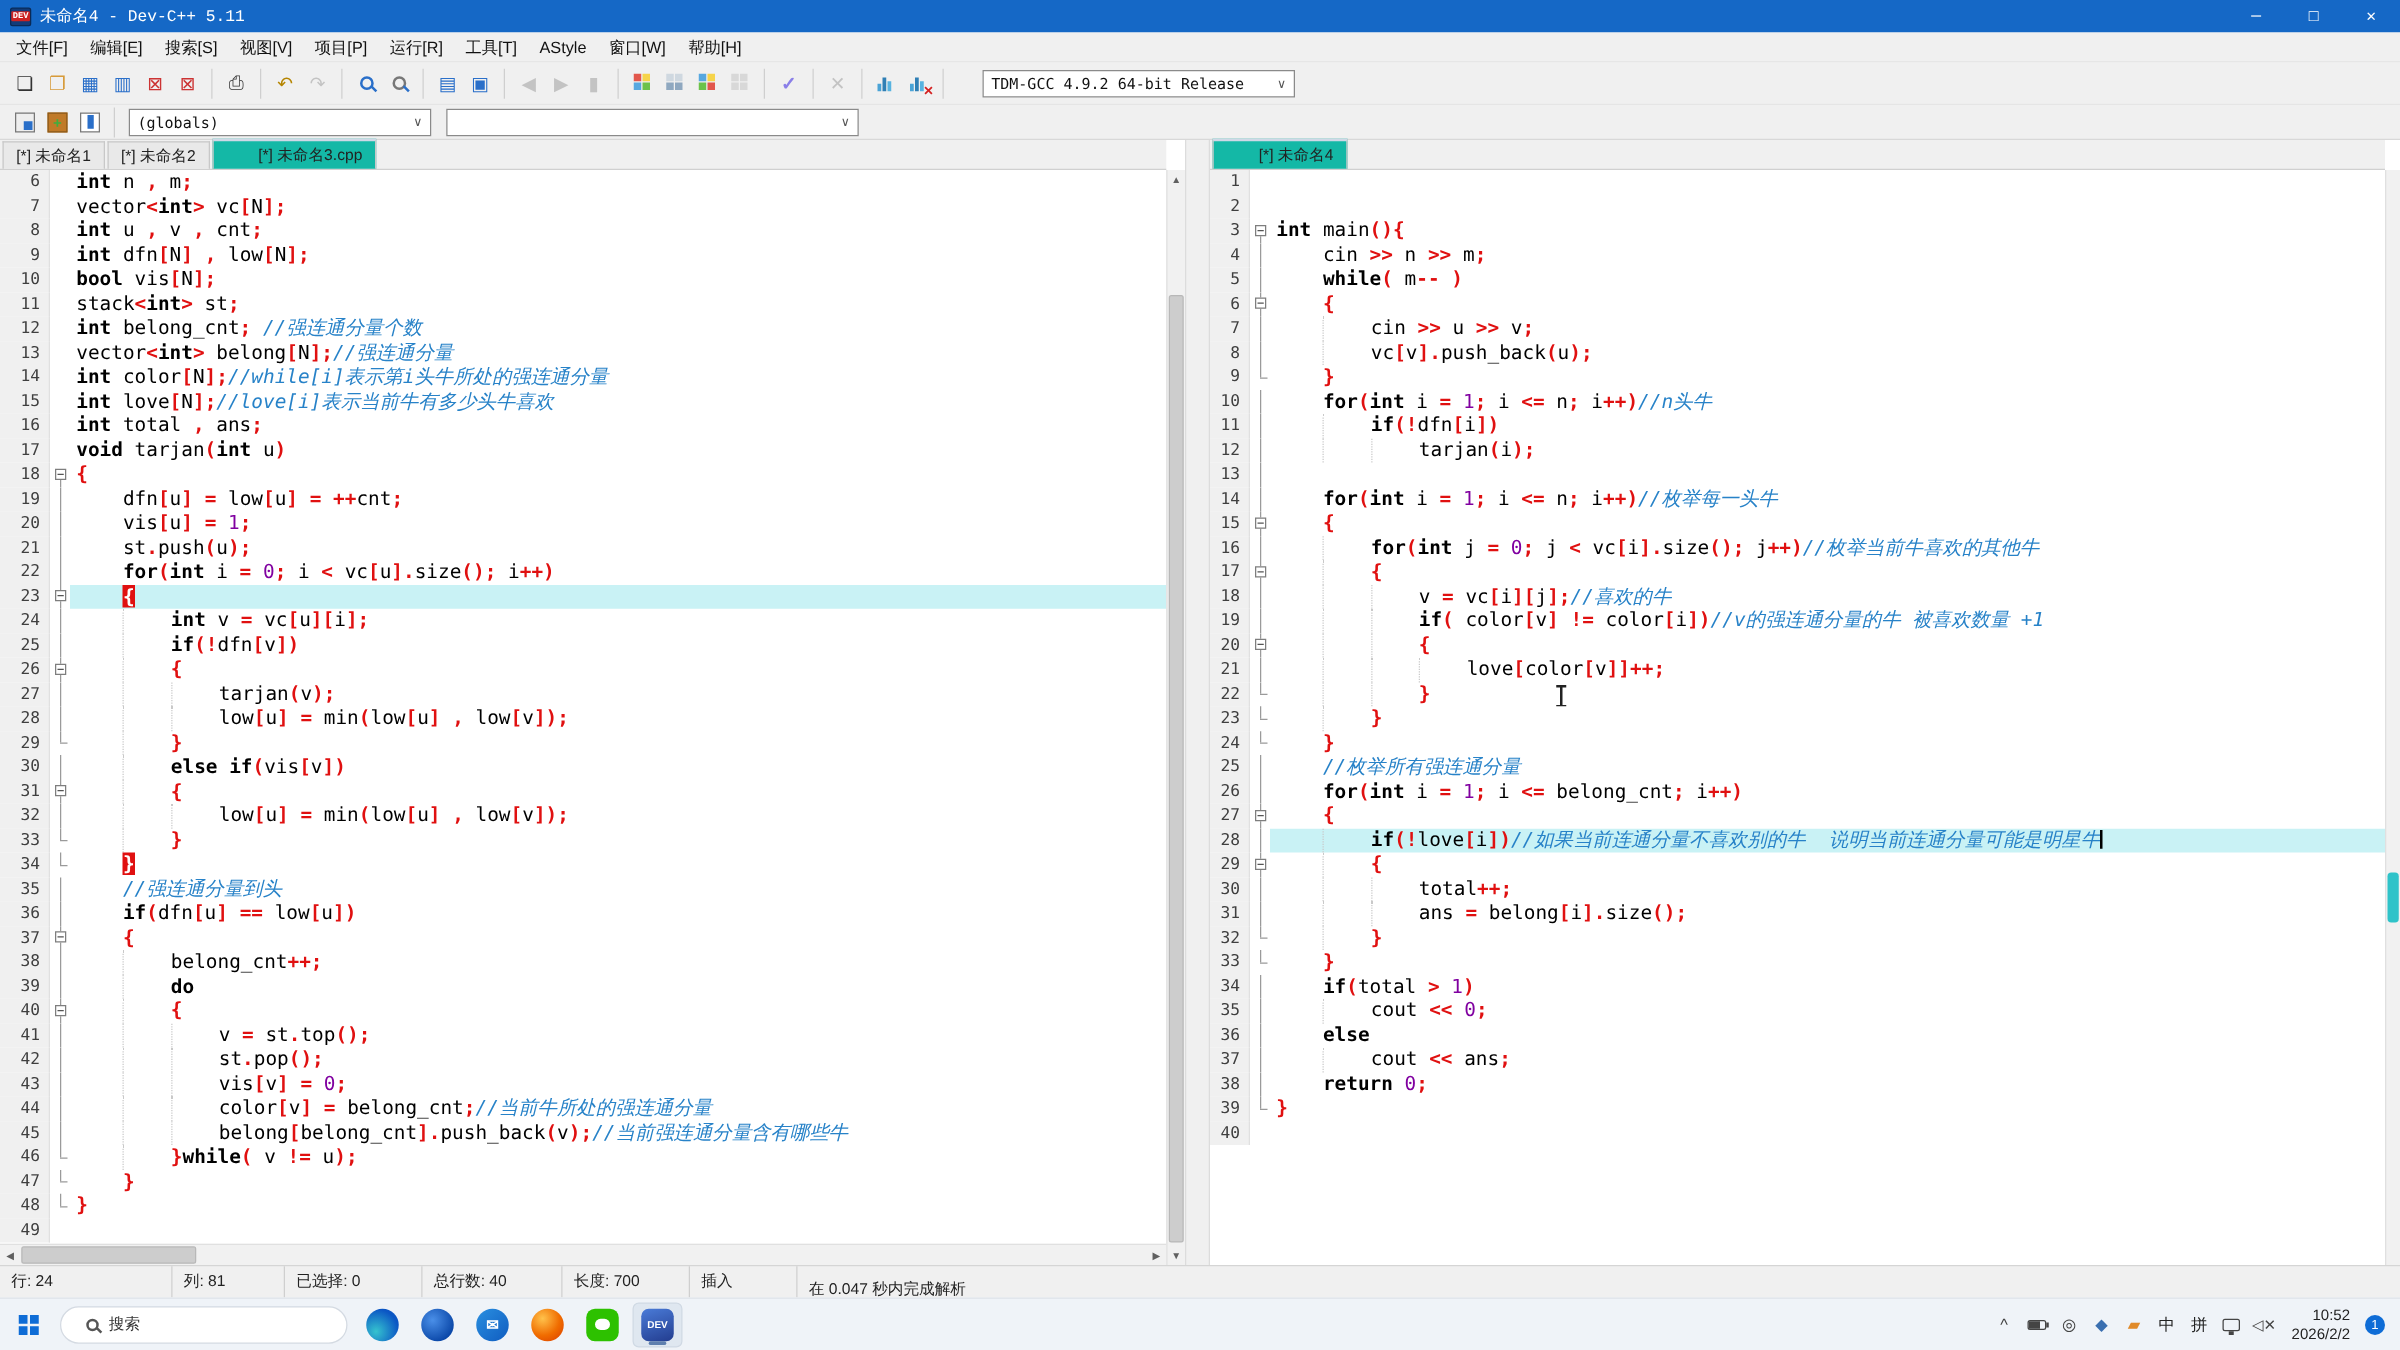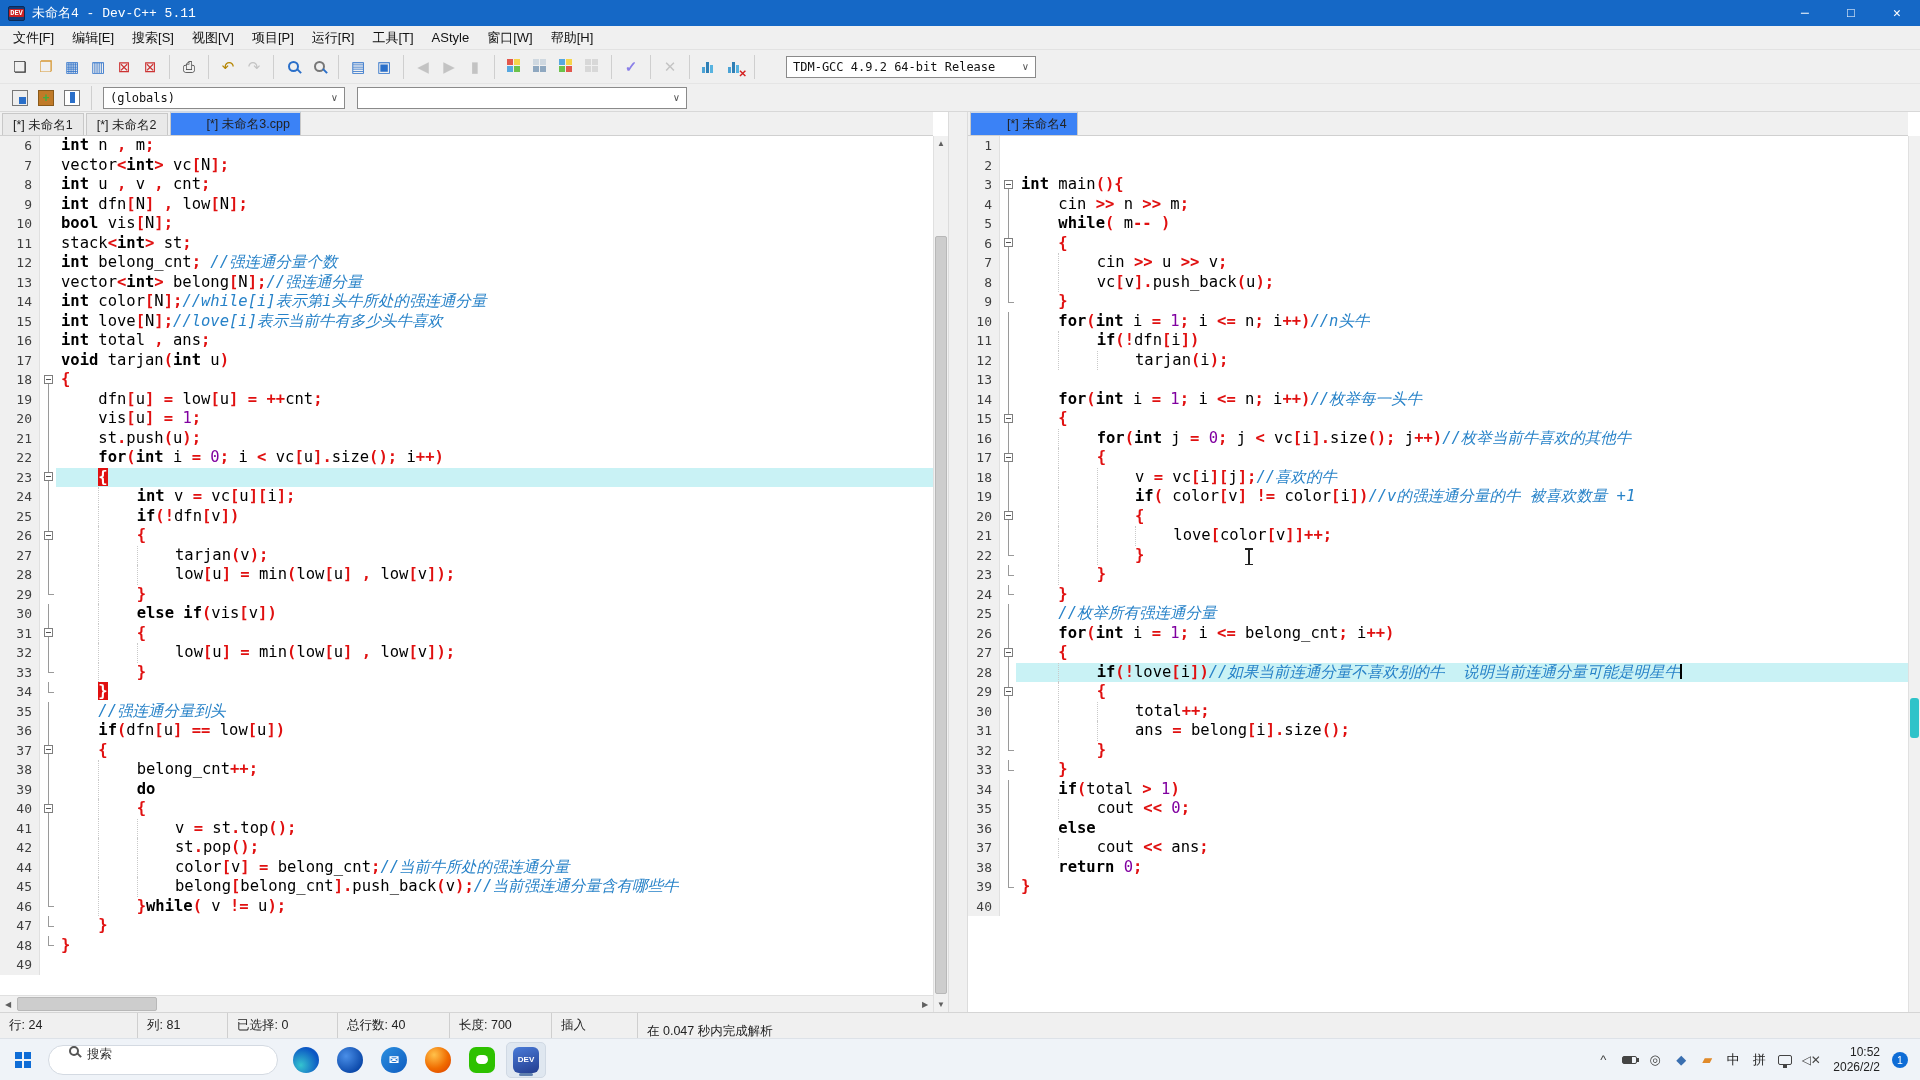--- a/index.html
+++ b/index.html
@@ -49,21 +49,21 @@
   .globals-combo{width:242px;margin-left:8px;}
   .members-combo{width:330px;margin-left:12px;}
 
   
   .workspace{flex:1 1 auto;display:flex;min-height:0;background:#fff;}
   .pane{display:flex;flex-direction:column;min-width:0;}
   .pane.left{width:933px;}
   .pane.right{width:940px;}
   .tabbar{height:24px;background:var(--toolbar);display:flex;align-items:flex-end;border-bottom:1px solid #d0d0d0;flex:0 0 auto;}
   .tab{height:22px;padding:3px 10px 2px;font-size:12.5px;color:#222;background:#e9e9e9;border:1px solid #c8c8c8;border-bottom:none;margin-left:2px;white-space:nowrap;}
-  .tab.active{background:#3b82f6;height:24px;border-top:2px solid #cfd8e6;padding-left:36px;}
+  .tab.active{background:#14b8a6;height:24px;border-top:2px solid #cfd8e6;padding-left:36px;}
   .editor{flex:1 1 auto;background:#fff;overflow:hidden;position:relative;font-family:"DejaVu Sans Mono",monospace;}
   .row{display:flex;height:19.5px;line-height:19.5px;white-space:pre;}
   .ln{width:40px;flex:0 0 40px;background:var(--gutter);color:#3f3f3f;text-align:right;padding-right:7px;font-size:13px;border-right:1px solid #e0e0e0;}
   .pane.right .ln{width:32px;flex:0 0 32px;}
   .fold{width:16px;flex:0 0 16px;position:relative;background:#fff;}
   .f-line::before,.f-box::before,.f-boxtop::before,.f-tick::before{content:"";position:absolute;left:8px;width:1px;background:#9a9a9a;}
   .f-line::before{top:0;bottom:0;}
   .f-box::before{top:0;bottom:0;}
   .f-boxtop::before{top:50%;bottom:0;}
   .f-tick::before{top:0;bottom:50%;}
@@ -97,21 +97,21 @@
   
   .statusbar{height:26px;background:#f0f0f0;border-top:1px solid #d5d5d5;display:flex;align-items:center;font-size:12.5px;color:#222;flex:0 0 auto;}
   .sitem{height:100%;display:flex;align-items:center;padding-left:9px;border-right:1px solid #cfcfcf;}
   .sitem:last-child{flex:1;border-right:none;margin-top:12px;}
 
   
   .taskbar{height:42px;background:var(--taskbar);border-top:1px solid #dde2e8;display:flex;align-items:center;flex:0 0 auto;padding:0 6px;}
   .startbtn{width:34px;height:34px;display:flex;align-items:center;justify-content:center;border-radius:5px;}
   .winlogo{width:16px;height:16px;display:grid;grid-template-columns:7px 7px;grid-template-rows:7px 7px;gap:2px;}
   .winlogo i{background:#0e6cd6;display:block;}
-  .searchbox{width:230px;height:30px;background:#fff;border:1px solid #d4dae2;border-radius:15px;display:flex;align-items:flex-start;padding:0 12px;margin:0 8px;color:#444;}
+  .searchbox{width:230px;height:30px;background:#fff;border:1px solid #d4dae2;border-radius:15px;display:flex;align-items:center;padding:0 12px;margin:0 8px;color:#444;}
   .searchbox .mag{border-color:#555;width:10px;height:10px;}
   .searchbox .mag::after{background:#555;}
   .searchbox span{margin-left:8px;font-size:12.5px;color:#333;}
   .appbtn{width:40px;height:36px;display:flex;align-items:center;justify-content:center;border-radius:5px;position:relative;}
   .appbtn.active{background:#dfe7f0;border:1px solid #d0d9e4;}
   .appbtn.active::after{content:"";position:absolute;bottom:1px;left:50%;margin-left:-7px;width:14px;height:3px;border-radius:2px;background:#5f7fae;}
   .circ{width:26px;height:26px;border-radius:50%;display:flex;align-items:center;justify-content:center;color:#fff;font-size:12px;font-weight:bold;}
   .i-edge{background:radial-gradient(circle at 30% 70%,#35c3cf,#0b56c4 70%);}
   .i-blue{background:radial-gradient(circle at 35% 35%,#4a8fe8,#0a47a8 75%);}
   .i-mail{background:linear-gradient(135deg,#2a8fe0,#0f5cc0);}
@@ -354,20 +354,21 @@
           <div class="row"><span class="ln">33</span><span class="fold f-tick"></span><span class="code"><span class="ind0">    </span><span class="ind">    </span><span class="sym">}</span></span></div>
           <div class="row"><span class="ln">34</span><span class="fold f-tick"></span><span class="code"><span class="ind0">    </span><span class="sym mb">}</span></span></div>
           <div class="row"><span class="ln">35</span><span class="fold f-line"></span><span class="code"><span class="ind0">    </span><span class="cmt">//强连通分量到头</span></span></div>
           <div class="row"><span class="ln">36</span><span class="fold f-line"></span><span class="code"><span class="ind0">    </span><span class="kw">if</span><span class="sym">(</span>dfn<span class="sym">[</span>u<span class="sym">]</span> <span class="sym">=</span><span class="sym">=</span> low<span class="sym">[</span>u<span class="sym">]</span><span class="sym">)</span></span></div>
           <div class="row"><span class="ln">37</span><span class="fold f-box"><span class="fb"></span></span><span class="code"><span class="ind0">    </span><span class="sym">{</span></span></div>
           <div class="row"><span class="ln">38</span><span class="fold f-line"></span><span class="code"><span class="ind0">    </span><span class="ind">    </span>belong_cnt<span class="sym">+</span><span class="sym">+</span><span class="sym">;</span></span></div>
           <div class="row"><span class="ln">39</span><span class="fold f-line"></span><span class="code"><span class="ind0">    </span><span class="ind">    </span><span class="kw">do</span></span></div>
           <div class="row"><span class="ln">40</span><span class="fold f-box"><span class="fb"></span></span><span class="code"><span class="ind0">    </span><span class="ind">    </span><span class="sym">{</span></span></div>
           <div class="row"><span class="ln">41</span><span class="fold f-line"></span><span class="code"><span class="ind0">    </span><span class="ind">    </span><span class="ind">    </span>v <span class="sym">=</span> st<span class="sym">.</span>top<span class="sym">(</span><span class="sym">)</span><span class="sym">;</span></span></div>
           <div class="row"><span class="ln">42</span><span class="fold f-line"></span><span class="code"><span class="ind0">    </span><span class="ind">    </span><span class="ind">    </span>st<span class="sym">.</span>pop<span class="sym">(</span><span class="sym">)</span><span class="sym">;</span></span></div>
+          <div class="row"><span class="ln">43</span><span class="fold f-line"></span><span class="code"><span class="ind0">    </span><span class="ind">    </span><span class="ind">    </span>vis<span class="sym">[</span>v<span class="sym">]</span> <span class="sym">=</span> <span class="num">0</span><span class="sym">;</span></span></div>
           <div class="row"><span class="ln">44</span><span class="fold f-line"></span><span class="code"><span class="ind0">    </span><span class="ind">    </span><span class="ind">    </span>color<span class="sym">[</span>v<span class="sym">]</span> <span class="sym">=</span> belong_cnt<span class="sym">;</span><span class="cmt">//当前牛所处的强连通分量</span></span></div>
           <div class="row"><span class="ln">45</span><span class="fold f-line"></span><span class="code"><span class="ind0">    </span><span class="ind">    </span><span class="ind">    </span>belong<span class="sym">[</span>belong_cnt<span class="sym">]</span><span class="sym">.</span>push_back<span class="sym">(</span>v<span class="sym">)</span><span class="sym">;</span><span class="cmt">//当前强连通分量含有哪些牛</span></span></div>
           <div class="row"><span class="ln">46</span><span class="fold f-tick"></span><span class="code"><span class="ind0">    </span><span class="ind">    </span><span class="sym">}</span><span class="kw">while</span><span class="sym">(</span> v <span class="sym">!</span><span class="sym">=</span> u<span class="sym">)</span><span class="sym">;</span></span></div>
           <div class="row"><span class="ln">47</span><span class="fold f-tick"></span><span class="code"><span class="ind0">    </span><span class="sym">}</span></span></div>
           <div class="row"><span class="ln">48</span><span class="fold f-tick"></span><span class="code"><span class="sym">}</span></span></div>
           <div class="row"><span class="ln">49</span><span class="fold f-none"></span><span class="code"></span></div>
         </div>
       <div class="hscroll">
         <span class="sarr left">◀</span>
         <span class="hthumb"></span>

